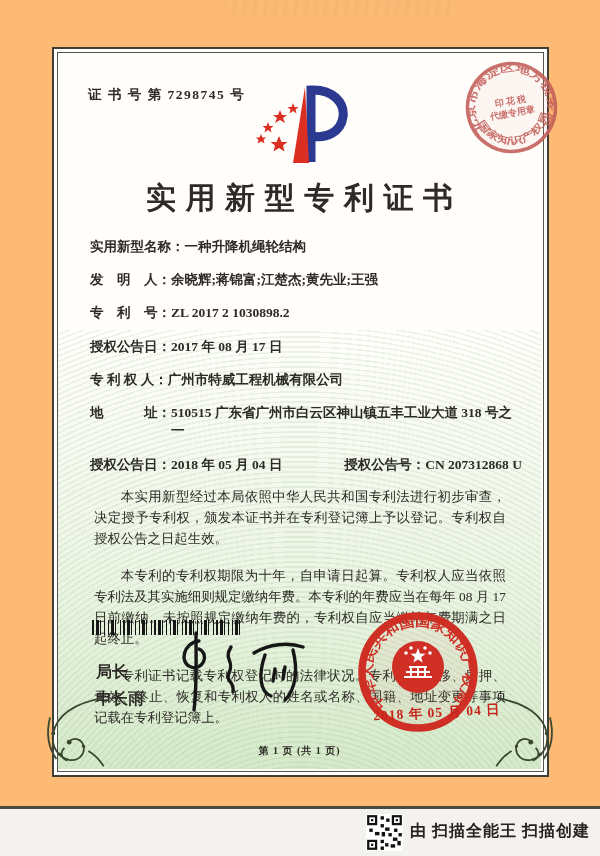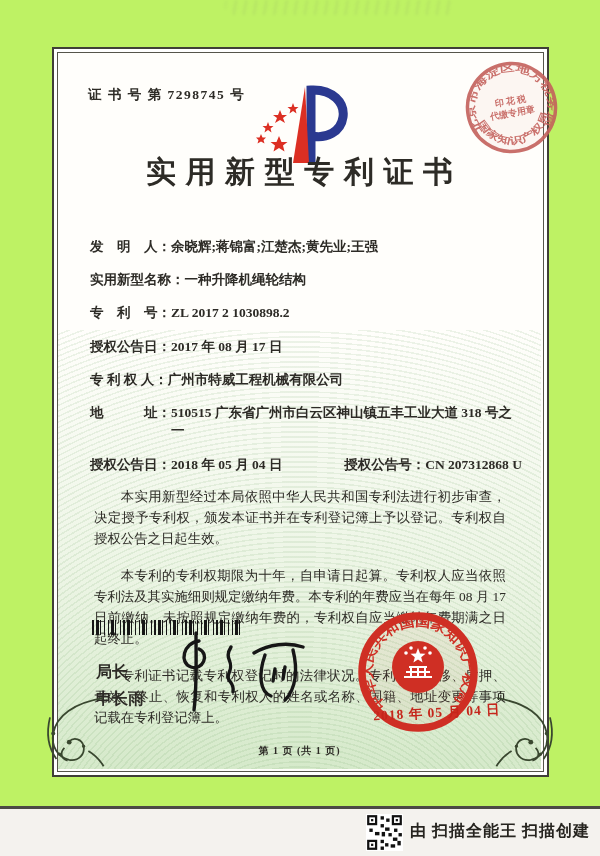--- a/index.html
+++ b/index.html
@@ -1,18 +1,18 @@
 <!DOCTYPE html>
 <html><head>
 <meta charset="utf-8">
 <style>
   html,body{margin:0;padding:0;background:#e9e7e2;}
   .photo{
     position:relative;width:600px;height:856px;overflow:hidden;
-    background:#bef264;
+    background:#fdba74;
     font-family:"Liberation Serif","DejaVu Serif",serif;
     color:#2d2b26;
   }
   
   .bleed{
     position:absolute;left:225px;top:0;width:230px;height:15px;
     background:repeating-linear-gradient(100deg,rgba(110,110,110,.35) 0 2px,transparent 2px 10px);
     filter:blur(1.6px);opacity:.35;border-radius:4px;
   }
   
@@ -25,21 +25,21 @@
   .guilloche{
     position:absolute;left:58px;top:330px;width:483px;height:439px;
     background:
       repeating-radial-gradient(circle at 50% 135%,rgba(110,165,100,.13) 0 1.5px,rgba(255,255,255,0) 1.5px 5px),
       linear-gradient(to bottom,rgba(223,240,214,0) 0%,rgba(214,234,202,.45) 55%,rgba(203,228,190,.8) 100%);
     pointer-events:none;
   }
   .cert-no{position:absolute;left:88px;top:86px;font-size:13.5px;font-weight:700;letter-spacing:1.5px;white-space:pre;}
   .logo{position:absolute;left:253px;top:74px;width:95px;height:95px;}
   .title{
-    position:absolute;left:57px;top:152px;width:485px;text-align:center;
+    position:absolute;left:57px;top:178px;width:485px;text-align:center;
     font-size:30px;font-weight:700;letter-spacing:.32em;text-indent:.32em;
   }
   .fields{position:absolute;left:90px;top:238px;width:432px;font-size:13.5px;font-weight:600;}
   .frow{display:flex;align-items:flex-start;margin-bottom:15px;line-height:1.35;}
   .flabel{white-space:pre;font-weight:700;flex:0 0 auto;}
   .fvalue{font-weight:600;}
   .addr-val{width:345px;}
   .grow2{margin-left:auto;}
   .paras{
     position:absolute;left:78px;top:470px;width:444px;
@@ -99,26 +99,26 @@
       <polygon points="15,48 16.5,52 20.5,52 17.5,54.5 18.5,58.5 15,56 11.5,58.5 12.5,54.5 9.5,52 13.5,52"></polygon>
       <polygon points="8,60 9.5,63.5 13,63.5 10.5,66 11.5,69.5 8,67.5 4.5,69.5 5.5,66 3,63.5 6.5,63.5"></polygon>
       <polygon points="26,62 28.5,68 34.5,68 30,71.5 31.5,77.5 26,74 20.5,77.5 22,71.5 17.5,68 23.5,68"></polygon>
     </g>
   </svg>
 
   <div class="title">实用新型专利证书</div>
 
   <div class="fields">
     <div class="frow">
+      <span class="flabel">实用新型名称：</span>
+      <span class="fvalue">一种升降机绳轮结构</span>
+    </div>
+    <div class="frow">
       <span class="flabel">发　明　人：</span>
       <span class="fvalue">余晓辉;蒋锦富;江楚杰;黄先业;王强</span>
-    </div>
-    <div class="frow">
-      <span class="flabel">实用新型名称：</span>
-      <span class="fvalue">一种升降机绳轮结构</span>
     </div>
     <div class="frow">
       <span class="flabel">专　利　号：</span>
       <span class="fvalue">ZL 2017 2 1030898.2</span>
     </div>
     <div class="frow">
       <span class="flabel">授权公告日：</span>
       <span class="fvalue">2017 年 08 月 17 日</span>
     </div>
     <div class="frow">

